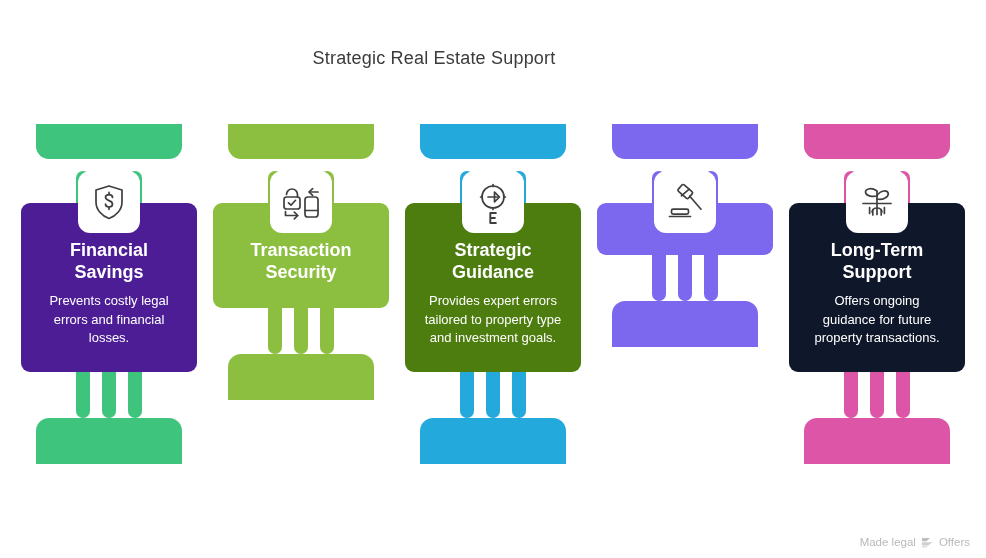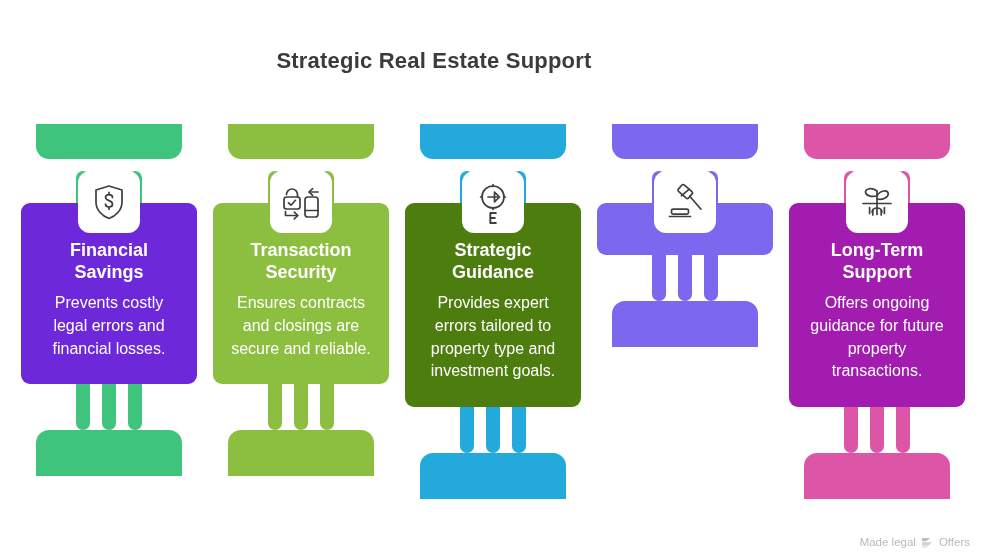--- a/index.html
+++ b/index.html
@@ -14,22 +14,22 @@
     overflow: hidden;
     position: relative;
   }
 
   #page-title {
     position: absolute;
     top: 48px;
     left: 0;
     width: 868px;
     text-align: center;
-    font-size: 22px;
-    font-weight: bold;
+    font-size: 18px;
+    font-weight: normal;
     color: #3b3b3b;
     letter-spacing: 0.2px;
   }
 
   #columns {
     position: absolute;
     top: 124px;
     left: 0;
     width: 986px;
     height: 400px;
@@ -94,21 +94,21 @@
   .card-title {
     color: #ffffff;
     font-size: 18px;
     font-weight: bold;
     line-height: 1.23;
     margin: 0 0 9px 0;
     white-space: pre-line;
   }
   .card-desc {
     color: #ffffff;
-    font-size: 16px;
+    font-size: 13px;
     line-height: 1.42;
     margin: 8px;
   }
 
   
   .icon-tile {
     position: absolute;
     top: -32px;
     left: 50%;
     margin-left: -31px;
@@ -149,21 +149,21 @@
 <div id="page-title">Strategic Real Estate Support</div>
 
 <div id="columns">
     <div class="column">
       <div class="cap-top" style="background:#3EC47C"></div>
       <div class="stripes upper">
         <div class="stripe" style="background:#3EC47C"></div>
         <div class="stripe" style="background:#3EC47C"></div>
         <div class="stripe" style="background:#3EC47C"></div>
       </div>
-      <div class="card" style="background:#6d28d9">
+      <div class="card" style="background:#4c1d95">
         <div class="icon-tile">
           <svg width="40" height="40" viewBox="0 0 40 40" aria-hidden="true">
             <path d="M20 4 L33 8 V20 C33 28 27 34 20 36.5 C13 34 7 28 7 20 V8 Z" fill="none" stroke="#3f3f3f" stroke-width="1.7" stroke-linecap="round" stroke-linejoin="round"></path>
             <path d="M23.5 15.5 C23.5 13.6 21.9 12.6 20 12.6 C18.1 12.6 16.5 13.6 16.5 15.3 C16.5 19.4 23.5 17.8 23.5 22 C23.5 23.9 21.9 25 20 25 C18.1 25 16.5 23.9 16.5 22" fill="none" stroke="#3f3f3f" stroke-width="1.7" stroke-linecap="round" stroke-linejoin="round"></path>
             <path d="M20 10.4 V12.6 M20 25 V27.3" fill="none" stroke="#3f3f3f" stroke-width="1.7" stroke-linecap="round" stroke-linejoin="round"></path>
           </svg>
         </div>
         <div class="card-title">Financial
 Savings</div>
         <div class="card-desc">Prevents costly legal errors and financial losses.</div>
@@ -191,21 +191,20 @@
             <rect x="25" y="16" width="13" height="20" rx="2.8" fill="none" stroke="#3f3f3f" stroke-width="1.7" stroke-linecap="round" stroke-linejoin="round"></rect>
             <path d="M25 29.5 H38" fill="none" stroke="#3f3f3f" stroke-width="1.7" stroke-linecap="round" stroke-linejoin="round"></path>
             <path d="M38 11 H29.5" fill="none" stroke="#3f3f3f" stroke-width="1.7" stroke-linecap="round" stroke-linejoin="round"></path>
             <path d="M32.6 7.6 L29 11 L32.6 14.4" fill="none" stroke="#3f3f3f" stroke-width="1.7" stroke-linecap="round" stroke-linejoin="round"></path>
             <path d="M5.5 30.5 V34.5 H17.5" fill="none" stroke="#3f3f3f" stroke-width="1.7" stroke-linecap="round" stroke-linejoin="round"></path>
             <path d="M14.3 31.2 L17.8 34.5 L14.3 37.8" fill="none" stroke="#3f3f3f" stroke-width="1.7" stroke-linecap="round" stroke-linejoin="round"></path>
           </svg>
         </div>
         <div class="card-title">Transaction
 Security</div>
-        <div class="card-desc">Ensures contracts and closings are secure and reliable.</div>
       </div>
       <div class="stripes lower">
         <div class="stripe" style="background:#8CBF3F"></div>
         <div class="stripe" style="background:#8CBF3F"></div>
         <div class="stripe" style="background:#8CBF3F"></div>
       </div>
       <div class="cap-bottom" style="background:#8CBF3F"></div>
     </div>
     <div class="column">
       <div class="cap-top" style="background:#23A9DC"></div>
@@ -260,21 +259,21 @@
       </div>
       <div class="cap-bottom" style="background:#7B68EE"></div>
     </div>
     <div class="column">
       <div class="cap-top" style="background:#DC55A6"></div>
       <div class="stripes upper">
         <div class="stripe" style="background:#DC55A6"></div>
         <div class="stripe" style="background:#DC55A6"></div>
         <div class="stripe" style="background:#DC55A6"></div>
       </div>
-      <div class="card" style="background:#a21caf">
+      <div class="card" style="background:#0f172a">
         <div class="icon-tile">
           <svg width="42" height="42" viewBox="0 0 42 42" aria-hidden="true">
             <path d="M21 10 C14.5 5.5 8.8 8.5 9.6 11.8 C10.4 15.2 16.8 16 21 15" fill="none" stroke="#3f3f3f" stroke-width="1.7" stroke-linecap="round" stroke-linejoin="round"></path>
             <path d="M21 14.5 C25 8.5 31.5 9.2 32.2 12.2 C33 15.5 27 19.5 21 18" fill="none" stroke="#3f3f3f" stroke-width="1.7" stroke-linecap="round" stroke-linejoin="round"></path>
             <path d="M21 10.5 V33.5" fill="none" stroke="#3f3f3f" stroke-width="1.7" stroke-linecap="round" stroke-linejoin="round"></path>
             <path d="M7 22.5 H35" fill="none" stroke="#3f3f3f" stroke-width="1.7" stroke-linecap="round" stroke-linejoin="round"></path>
             <path d="M13.6 26.5 V32.5 M16.8 28.5 V34 M25.2 28.5 V34 M28.4 26.5 V32.5" fill="none" stroke="#3f3f3f" stroke-width="1.7" stroke-linecap="round" stroke-linejoin="round"></path>
             <path d="M21 27 C18.6 27 16.4 28.6 16 31 M21 27 C23.4 27 25.6 28.6 26 31" fill="none" stroke="#3f3f3f" stroke-width="1.7" stroke-linecap="round" stroke-linejoin="round"></path>
           </svg>
         </div>

